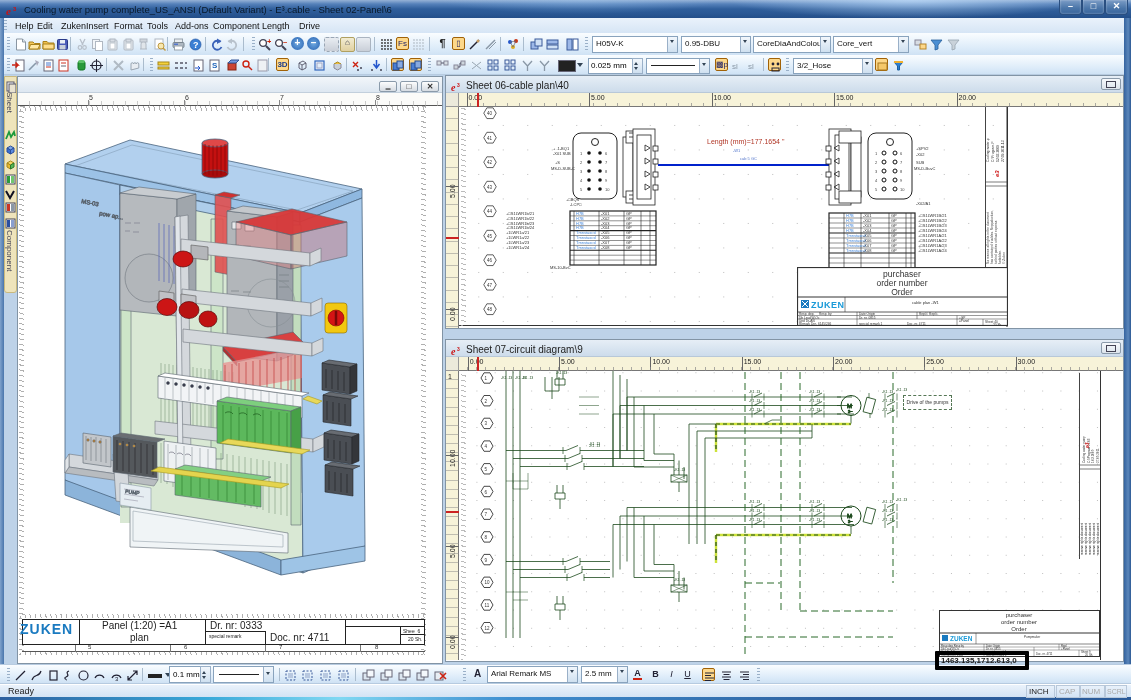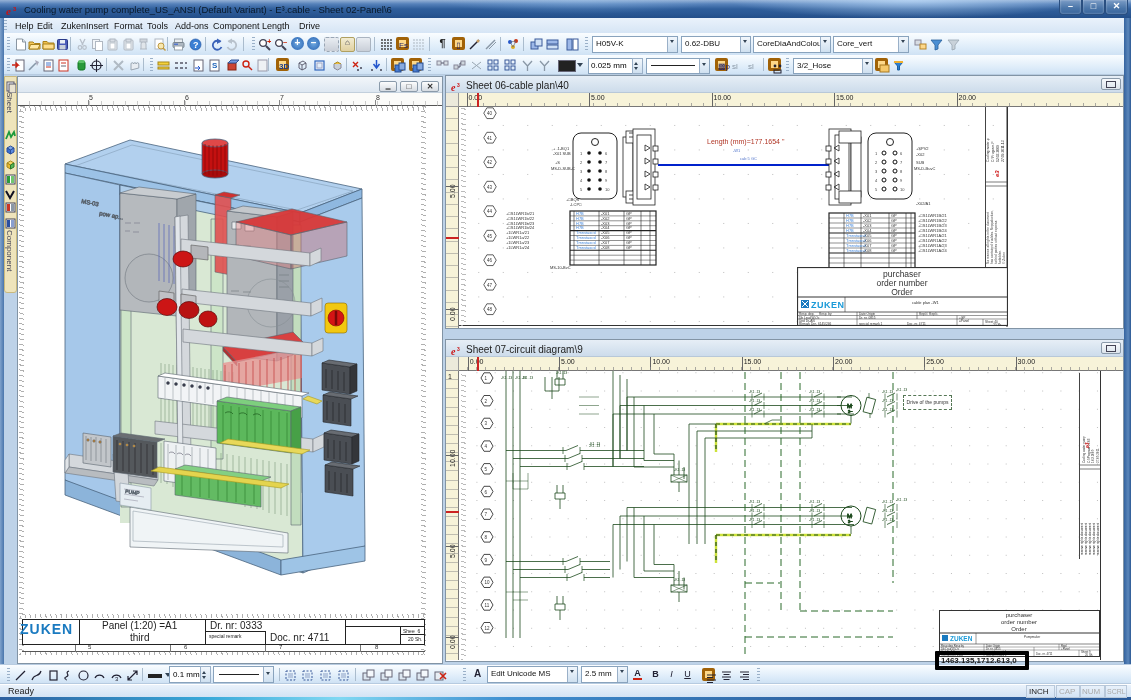--- a/index.html
+++ b/index.html
@@ -1,17 +1,17 @@
 <!DOCTYPE html>
 <html><head><meta charset="utf-8"><style>
 html,body{margin:0;padding:0;}
 body{width:1131px;height:700px;overflow:hidden;font-family:"Liberation Sans",sans-serif;}
 #app{position:relative;width:1131px;height:700px;background:#bdd2e8;overflow:hidden;}
 .ic{position:absolute;width:13px;height:13px;border-radius:2px;}
-.hot{border:3px solid #a16207;background:#fdd88a;box-sizing:border-box;}
+.hot{border:1px solid #a16207;background:#fdd88a;box-sizing:border-box;}
 .sep{position:absolute;width:1px;background:#aabccd;}
 .grip{position:absolute;width:3px;background:repeating-linear-gradient(to bottom,#9ab0c8 0 1px,transparent 1px 3px);}
 .combo{position:absolute;background:#fff;border:1px solid #89a3bd;font-size:8px;color:#111;}
 .combo .ar{position:absolute;right:0;top:0;bottom:0;width:9px;background:linear-gradient(#f2f7fc,#cfe0f0);border-left:1px solid #9ab0c8;}
 .combo .ar:after{content:"";position:absolute;left:2px;top:3px;border:2px solid transparent;border-top:3px solid #345;}
 .tb{position:absolute;left:0;width:1131px;background:linear-gradient(#fafdff,#dcebf9 70%,#cfe2f4);border-bottom:1px solid #b7cbe0;}
 </style></head><body>
 <div id="app">
 
 <div style="position:absolute;left:0;top:0;width:1131px;height:18px;background:linear-gradient(to bottom,#96b2d6 0,#5581ba 4px,#2f5e9b 9px,#2a5793 14px,#234e89 18px);"></div>
@@ -209,21 +209,21 @@
 <div class="ic" style="left:566px;top:37px;"><svg width="13" height="13">
         <rect x="1" y="1" width="5" height="11" fill="#9db8e8" stroke="#3a5a9a"></rect>
         <rect x="7" y="1" width="5" height="11" fill="#fff" stroke="#3a5a9a"></rect>
       </svg></div>
 <div class="grip" style="left:585px;top:37px;height:14px;"></div>
 <div class="combo" style="left:592px;top:36px;width:84px;height:15px;">
       <div style="position:absolute;left:3px;top:2px;font-size:8px">H05V-K</div>
       <div class="ar"></div>
     </div>
 <div class="combo" style="left:681px;top:36px;width:68px;height:15px;">
-      <div style="position:absolute;left:3px;top:2px;font-size:8px">0.62-DBU</div>
+      <div style="position:absolute;left:3px;top:2px;font-size:8px">0.95-DBU</div>
       <div class="ar"></div>
     </div>
 <div class="combo" style="left:753px;top:36px;width:76px;height:15px;">
       <div style="position:absolute;left:3px;top:2px;font-size:8px">CoreDiaAndColour</div>
       <div class="ar"></div>
     </div>
 <div class="combo" style="left:833px;top:36px;width:74px;height:15px;">
       <div style="position:absolute;left:3px;top:2px;font-size:8px">Core_vert</div>
       <div class="ar"></div>
     </div>
@@ -644,21 +644,21 @@
 <text x="26" y="70" font-size="6" fill="#556" transform="rotate(11 26 70)">MS-03</text>
 <text x="44" y="82" font-size="6" fill="#556" transform="rotate(11 44 82)">pow ap...</text>
 <text x="70" y="360" font-size="5" fill="#667" transform="rotate(8 70 360)">PUMP</text>
 </g>
       </svg></div>
 <div style="position:absolute;left:22px;top:619px;width:403px;height:26px;background:#fff;border:1.5px solid #222;box-sizing:border-box;"></div>
 <div style="position:absolute;left:22px;top:619px;width:58px;height:26px;border-right:1.5px solid #222;box-sizing:border-box;"></div>
 <div style="position:absolute;left:20px;top:621px;font-size:14px;color:#1a7ac0;white-space:nowrap;letter-spacing:1px;"><b>ZUKEN</b></div>
 <div style="position:absolute;left:80px;top:619px;width:126px;height:26px;border-right:1.5px solid #222;box-sizing:border-box;"></div>
 <div style="position:absolute;left:102px;top:620px;font-size:10px;color:#222;white-space:nowrap;">Panel (1:20) =A1</div>
-<div style="position:absolute;left:130px;top:632px;font-size:10px;color:#222;white-space:nowrap;">third</div>
+<div style="position:absolute;left:130px;top:632px;font-size:10px;color:#222;white-space:nowrap;">plan</div>
 <div style="position:absolute;left:206px;top:619px;width:140px;height:26px;border-right:1.5px solid #222;box-sizing:border-box;"></div>
 <div style="position:absolute;left:210px;top:620px;font-size:10px;color:#222;white-space:nowrap;">Dr. nr: 0333</div>
 <div style="position:absolute;left:206px;top:631px;width:60px;height:14px;border-top:1px solid #222;border-right:1px solid #222;box-sizing:border-box;"></div>
 <div style="position:absolute;left:209px;top:633px;font-size:5px;color:#222;white-space:nowrap;">special remark</div>
 <div style="position:absolute;left:270px;top:632px;font-size:10px;color:#222;white-space:nowrap;">Doc. nr: 4711</div>
 <div style="position:absolute;left:346px;top:619px;width:79px;height:8px;border-bottom:1px solid #222;box-sizing:border-box;"></div>
 <div style="position:absolute;left:400px;top:627px;width:25px;height:18px;border-left:1px solid #222;border-bottom:0;box-sizing:border-box;"></div>
 <div style="position:absolute;left:403px;top:628px;font-size:5px;color:#222;white-space:nowrap;">Shee&nbsp;&nbsp;6</div>
 <div style="position:absolute;left:400px;top:634px;width:25px;height:1px;background:#222;"></div>
 <div style="position:absolute;left:408px;top:636px;font-size:5px;color:#222;white-space:nowrap;">20 Sh.</div>
@@ -1281,21 +1281,21 @@
       </svg></div>
 <div class="ic" style="left:434px;top:668px;"><svg width="13" height="13">
         <rect x="1" y="3" width="8" height="8" fill="#e8eef4" stroke="#667"></rect>
         <path d="M6 4 l6 6 M12 4 l-6 6" stroke="#cc2211" stroke-width="1.6"></path>
       </svg></div>
 <div class="grip" style="left:463px;top:668px;height:13px;"></div>
 <div class="ic" style="left:471px;top:668px;">
       <div style="font-size:10px;font-weight:bold;color:#223;text-align:center;line-height:12px">A</div>
     </div>
 <div class="combo" style="left:487px;top:666px;width:89px;height:15px;">
-      <div style="position:absolute;left:3px;top:2px;font-size:8px">Edit Unicode MS</div>
+      <div style="position:absolute;left:3px;top:2px;font-size:8px">Arial Remark MS</div>
       <div class="ar"></div>
     </div>
 <div class="combo" style="left:581px;top:666px;width:45px;height:15px;">
       <div style="position:absolute;left:3px;top:2px;font-size:8px">2.5 mm</div>
       <div class="ar"></div>
     </div>
 <div class="ic" style="left:631px;top:668px;">
       <div style="font-size:9px;font-weight:bold;color:#223;text-align:center;line-height:10px">A</div>
       <div style="position:absolute;left:2px;bottom:1px;width:9px;height:2px;background:#cc2211"></div>
     </div>

